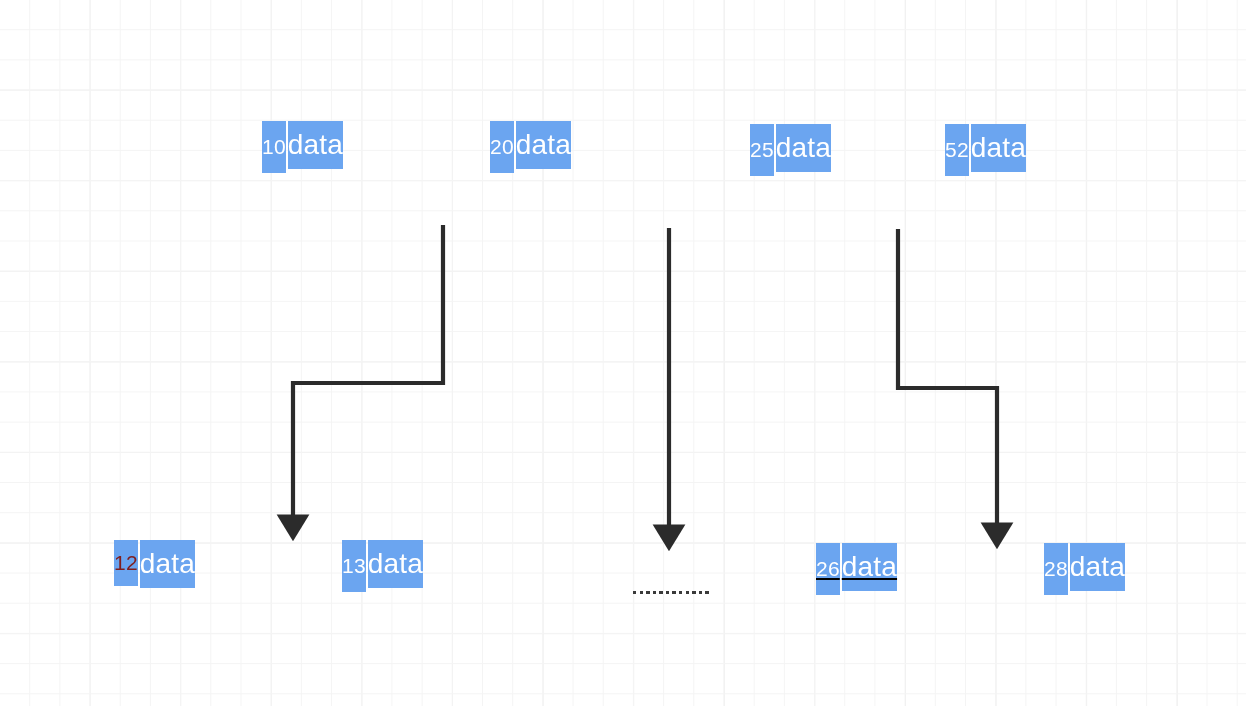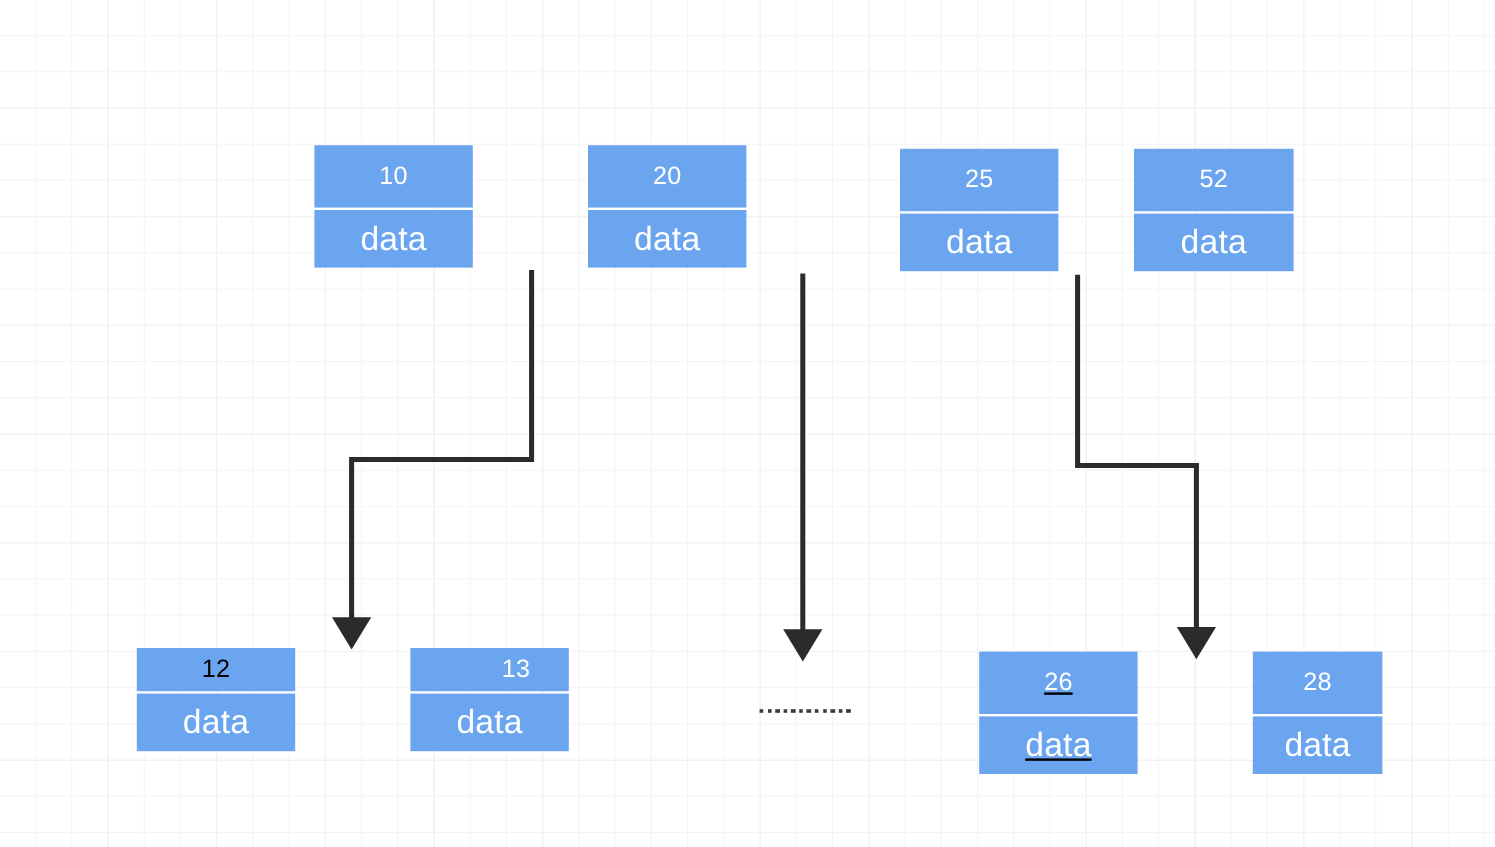--- a/index.html
+++ b/index.html
@@ -23,21 +23,21 @@
       30.2px 30.2px,
       30.2px 30.2px,
       90.6px 90.6px,
       90.6px 90.6px;
     background-position: -1px -1px, -1px -1px, -1px -1px, -1px -1px;
     font-family: "Liberation Sans", sans-serif;
   }
   .node {
     position: absolute;
     display: flex;
-    flex-direction: column;
+    flex-direction: row;
     gap: 2px;
   }
   .node-cell {
     background: #6ba5f0;
     color: #ffffff;
     display: flex;
     align-items: center;
     justify-content: center;
     font-family: "Liberation Sans", sans-serif;
     font-weight: 400;
@@ -99,26 +99,26 @@
     <div class="node-cell node-key" style="height: 52px; background: rgb(107, 165, 240); color: rgb(255, 255, 255);">25</div>
     <div class="node-cell node-data" style="height: 48px; background: rgb(107, 165, 240); color: rgb(255, 255, 255);">data</div>
   </div>
 
   <div class="node" id="node-n31" style="left: 945px; top: 124px; width: 133px;">
     <div class="node-cell node-key" style="height: 52px; background: rgb(107, 165, 240); color: rgb(255, 255, 255);">52</div>
     <div class="node-cell node-data" style="height: 48px; background: rgb(107, 165, 240); color: rgb(255, 255, 255);">data</div>
   </div>
 
   <div class="node" id="node-n12" style="left: 114px; top: 540px; width: 132px;">
-    <div class="node-cell node-key" style="height: 36px; background: rgb(107, 165, 240); color: #000000;">12</div>
+    <div class="node-cell node-key" style="height: 46px; background: rgb(107, 165, 240); color: #7f1d1d;">12</div>
     <div class="node-cell node-data" style="height: 48px; background: rgb(107, 165, 240); color: rgb(255, 255, 255);">data</div>
   </div>
 
   <div class="node" id="node-n13" style="left: 342px; top: 540px; width: 132px;">
-    <div class="node-cell node-key" style="height: 36px; background: rgb(107, 165, 240); color: rgb(255, 255, 255); padding-left: 44px;">13</div>
+    <div class="node-cell node-key" style="height: 52px; background: rgb(107, 165, 240); color: rgb(255, 255, 255);">13</div>
     <div class="node-cell node-data" style="height: 48px; background: rgb(107, 165, 240); color: rgb(255, 255, 255);">data</div>
   </div>
 
   <div class="node" id="node-n26" style="left: 816px; top: 543px; width: 132px; text-decoration: underline;">
     <div class="node-cell node-key" style="height: 52px; background: rgb(107, 165, 240); color: rgb(255, 255, 255);">26</div>
     <div class="node-cell node-data" style="height: 48px; background: rgb(107, 165, 240); color: rgb(255, 255, 255);">data</div>
   </div>
 
   <div class="node" id="node-n28" style="left: 1044px; top: 543px; width: 108px;">
     <div class="node-cell node-key" style="height: 52px; background: rgb(107, 165, 240); color: rgb(255, 255, 255);">28</div>

